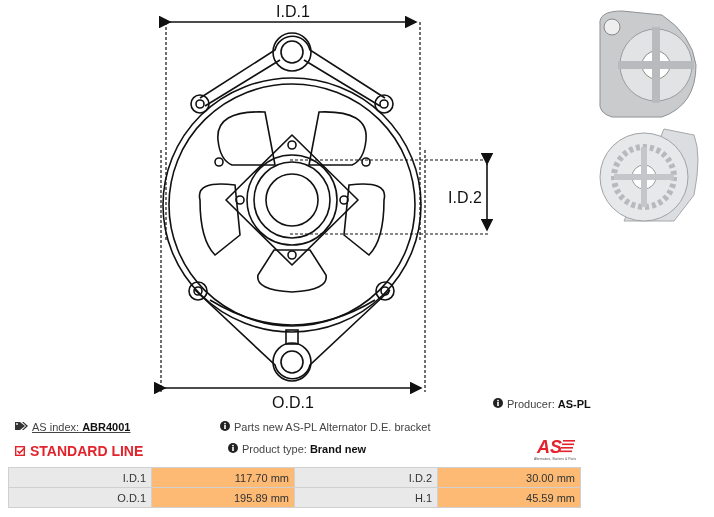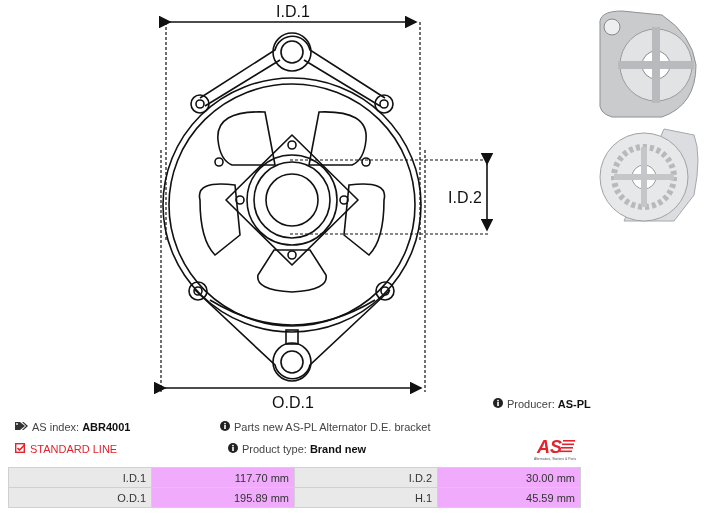--- a/index.html
+++ b/index.html
@@ -3,26 +3,26 @@
 <meta charset="utf-8">
 <style>
   * { box-sizing: border-box; margin: 0; padding: 0; }
   html, body { width: 714px; height: 517px; background: #ffffff; overflow: hidden; }
   body { position: relative; font-family: "Liberation Sans", sans-serif; color: #333; }
   .drawing { position: absolute; left: 0; top: 0; width: 714px; height: 410px; }
   .photo { position: absolute; }
   .info { position: absolute; font-size: 11px; color: #444; white-space: nowrap; display: flex; align-items: center; }
   .info b { color: #111; font-weight: bold; }
   .info .ico { display: inline-block; margin-right: 4px; }
-  .std { color: #e3232c; font-weight: normal; font-size: 11px; }
+  .std { color: #e3232c; font-weight: bold; font-size: 14px; }
   .logo { position: absolute; left: 527px; top: 436px; width: 56px; height: 26px; }
   table.specs { position: absolute; left: 8px; top: 467px; border-collapse: collapse; font-size: 11px; }
   table.specs td { border: 1px solid #d0d0d0; height: 20px; padding: 0 5px; text-align: right; color: #333; }
   table.specs td.lbl { background: #e9e9e9; width: 143px; }
-  table.specs td.val { background: #f0abfc; width: 143px; }
+  table.specs td.val { background: #fdba74; width: 143px; }
 </style>
 </head>
 <body>
 
 <svg class="drawing" viewBox="0 0 714 410" xmlns="http://www.w3.org/2000/svg">
   <defs>
     <marker id="arr" markerWidth="8" markerHeight="8" refX="7" refY="4" orient="auto">
       <path d="M0,0 L8,4 L0,8 Z" fill="#111"></path>
     </marker>
   </defs>
@@ -96,21 +96,21 @@
 </svg>
 <svg class="photo" style="left:594px; top:125px; width:112px; height:100px;" viewBox="0 0 112 100">
   <path d="M70,4 L100,10 Q108,30 100,70 L80,96 L30,96 Z" fill="#dcdde0" stroke="#a6a8ab"></path>
   <circle cx="50" cy="52" r="44" fill="#e7e8ea" stroke="#a0a2a5"></circle>
   <circle cx="50" cy="52" r="30" fill="none" stroke="#b7b9bc" stroke-width="6" stroke-dasharray="4,3"></circle>
   <circle cx="50" cy="52" r="12" fill="#ffffff" stroke="#999"></circle>
   <rect x="47" y="22" width="6" height="60" fill="#c4c6c9"></rect>
   <rect x="20" y="49" width="60" height="6" fill="#c4c6c9"></rect>
 </svg>
 
-<div class="info" style="left:15px; top:421px;">
+<div class="info" style="left:15px; top:421px;text-decoration:underline;">
   <span class="ico">
     <svg width="13" height="10" viewBox="0 0 13 10">
         <path d="M0,1 L5,1 L10,5 L5,9 L0,9 Z" fill="#333"></path>
         <path d="M7,1 L8.5,1 L13,5 L8.5,9 L7,9 L11,5 Z" fill="#333"></path>
         <circle cx="2" cy="3" r="0.9" fill="#fff"></circle>
       </svg>
   </span>
   <span>AS index:</span>&nbsp;<b>ABR4001</b>
 </div>
 <div class="info" style="left:220px; top:421px;">

